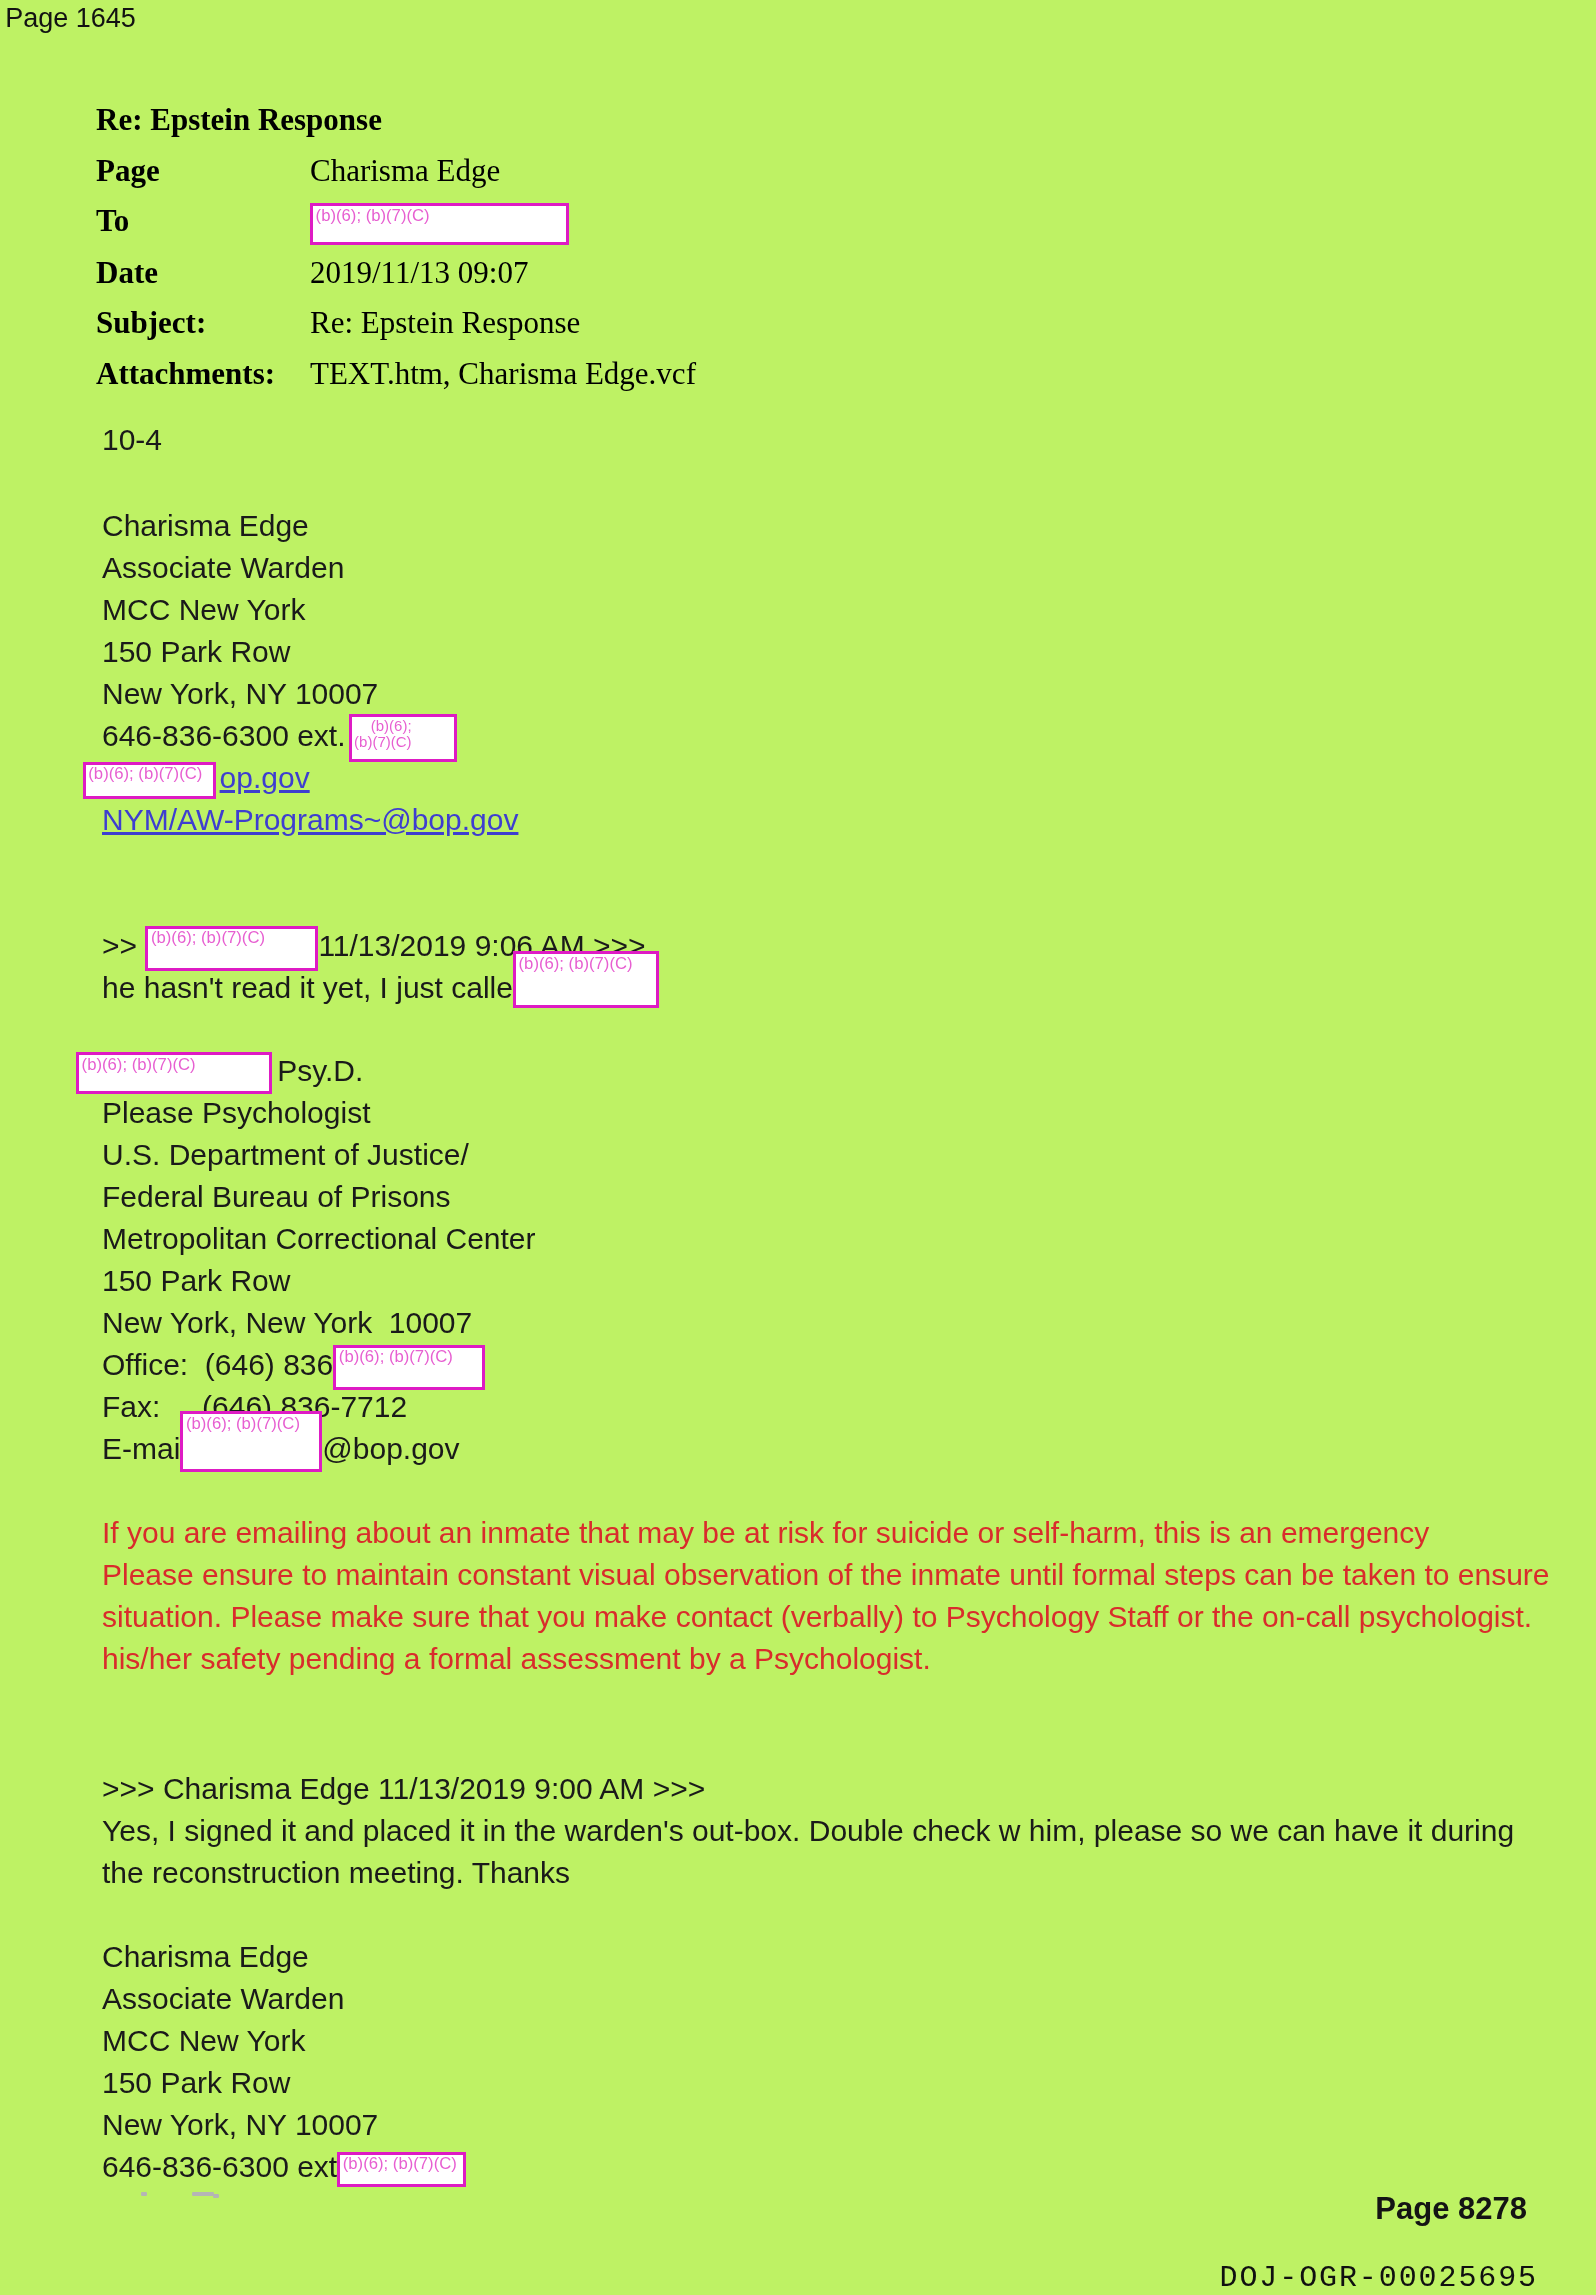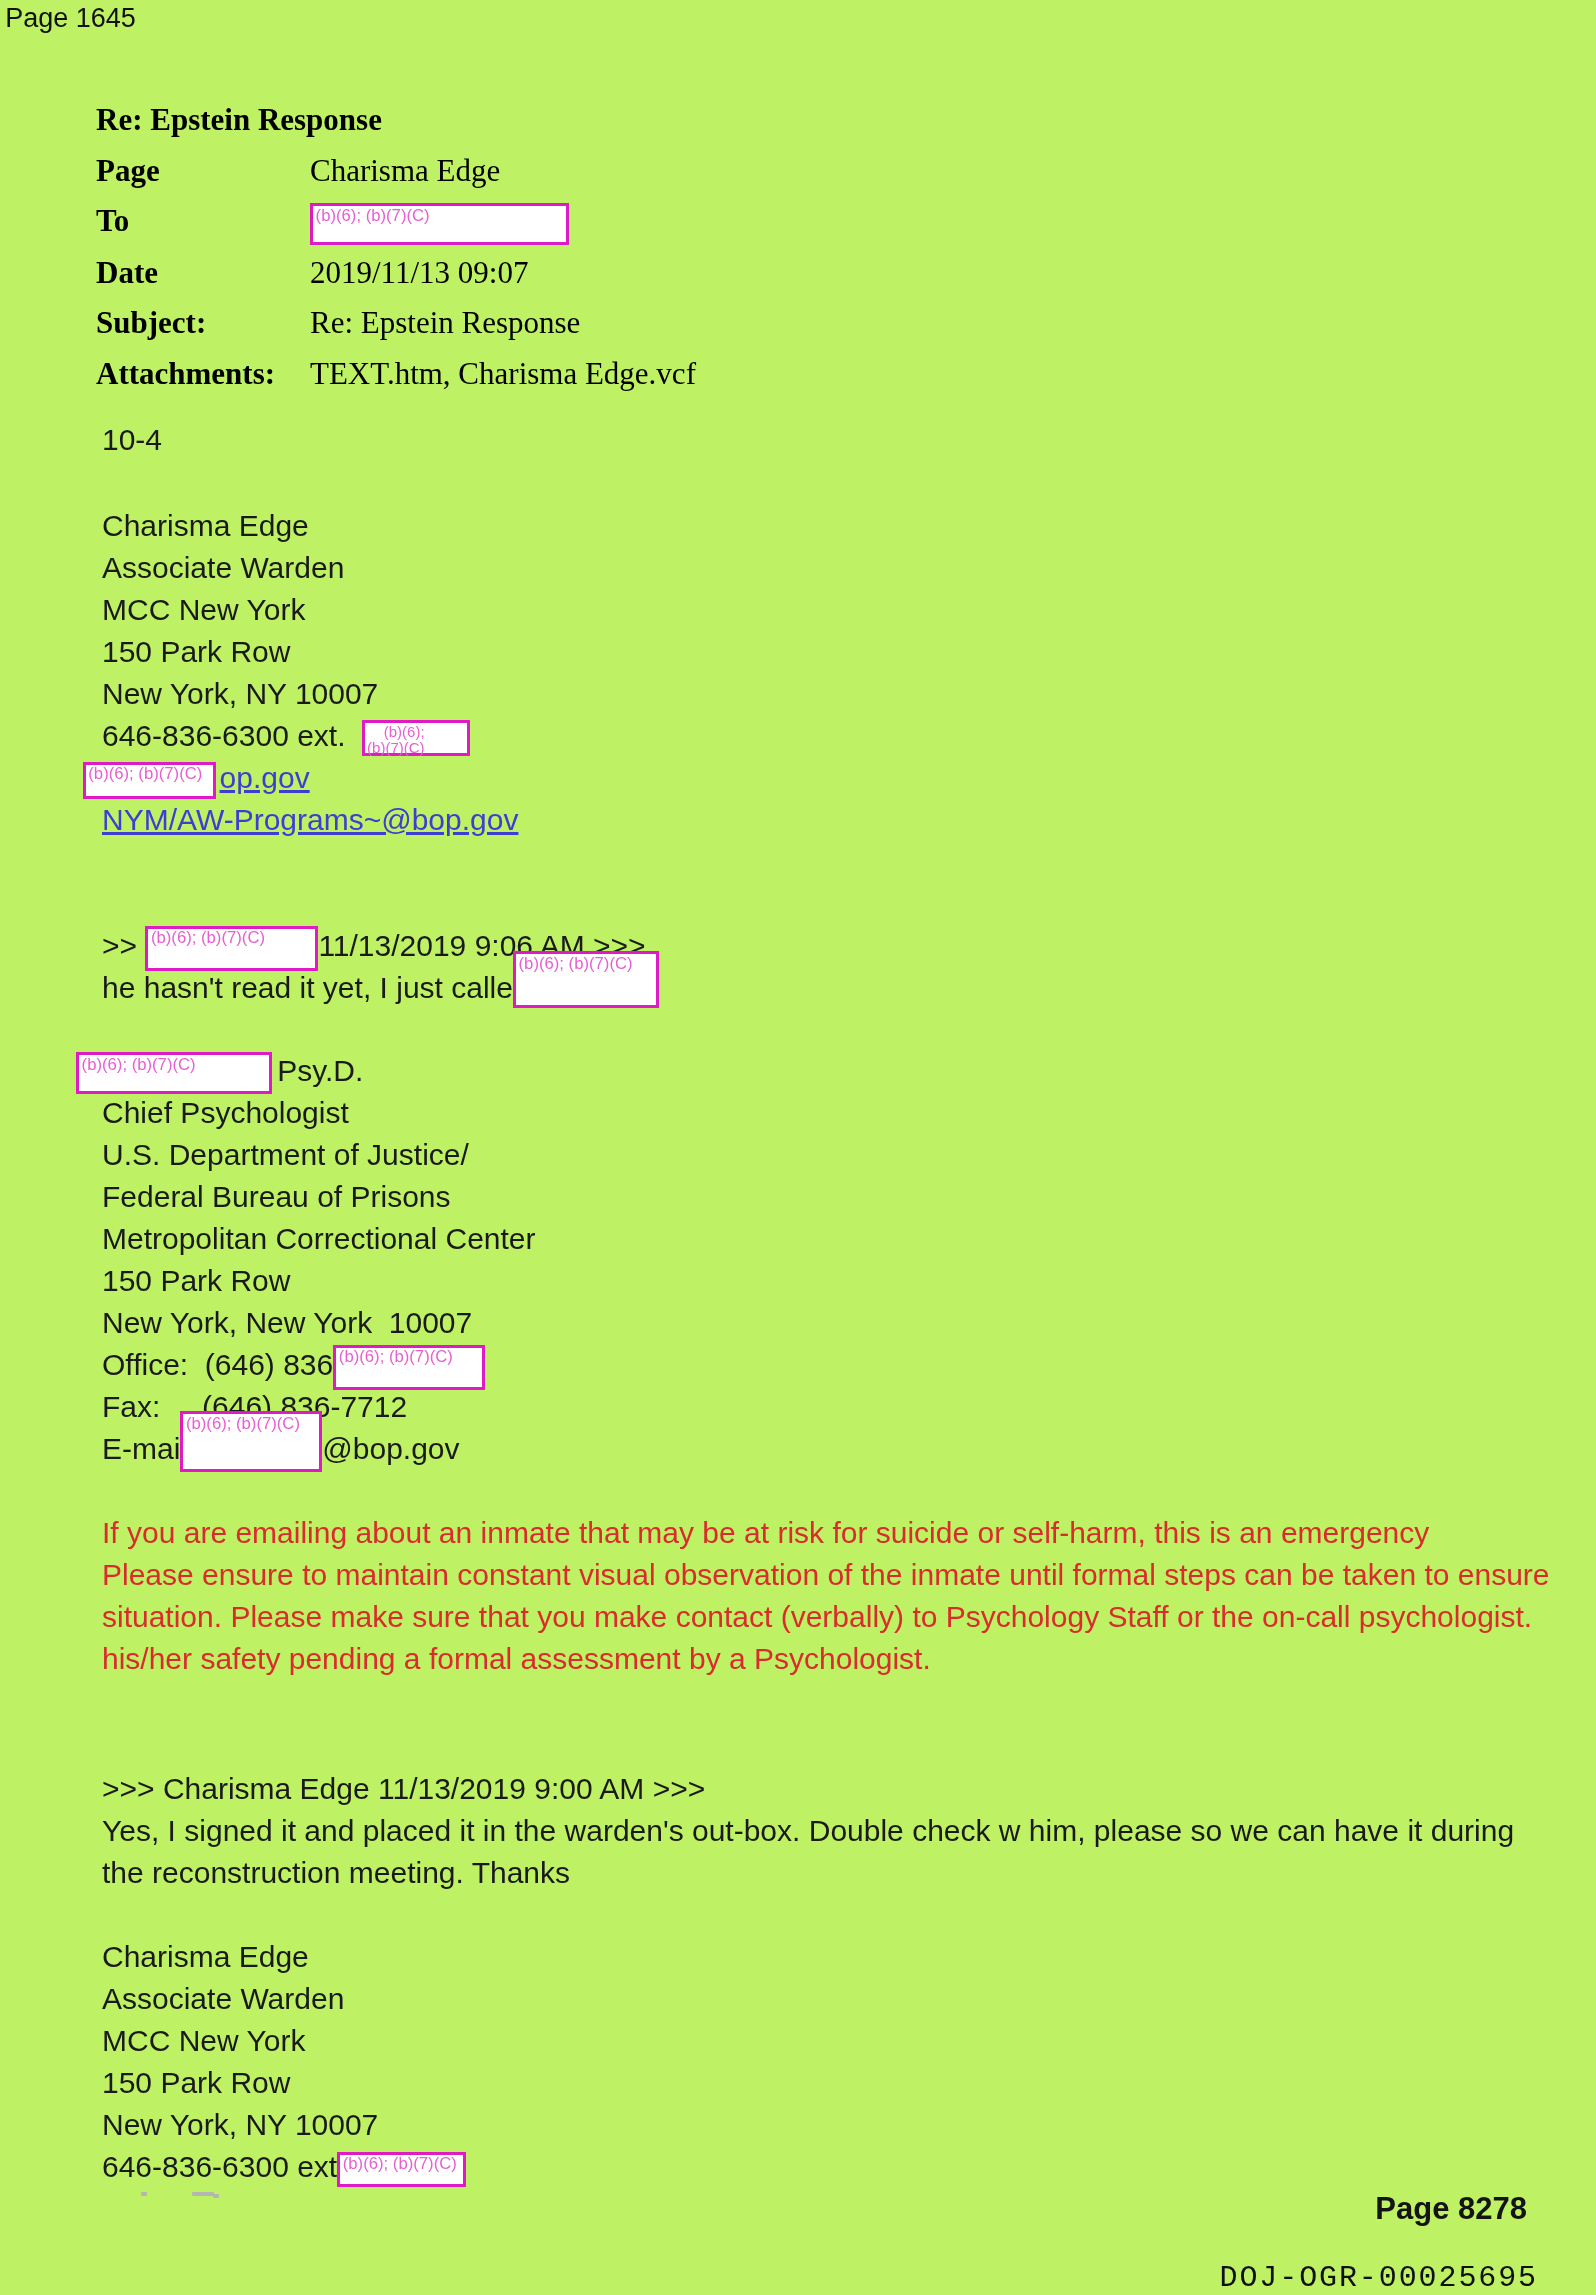--- a/index.html
+++ b/index.html
@@ -59,21 +59,21 @@
   .rlabel{
     position:absolute;top:0.6px;left:2.6px;
     font-family:"Liberation Sans",sans-serif;
     font-size:16.7px;line-height:18.7px;
     color:var(--redaction-label);
     white-space:nowrap;
   }
   .rlabel-2line span{display:block;font-size:15px;line-height:16.7px;}
 
   .box-to    {width:259px;height:42px;margin:-3.9px 0;}
-  .box-ext1  {width:108px;height:36px;margin:-11.6px 16px;}
+  .box-ext1  {width:108px;height:48px;margin:-11.6px 3px;}
   .box-email1{width:133px;height:37px;margin:-6.4px 3.9px -6.4px -19.3px;}
   .box-gw    {width:173px;height:45px;margin:-9px 0;}
   .box-calle {width:146px;height:57px;margin:-15.5px 0;vertical-align:top;}
   .box-psy   {width:196px;height:42px;margin:-7.7px 5.2px -7.7px -26px;}
   .box-office{width:152px;height:45px;margin:-10.3px 0;}
   .box-email2{width:142px;height:61px;margin:-16.7px 0;vertical-align:top;}
   .box-ext2  {width:129px;height:35px;margin:-5.2px 0;}
 
   
   .artifact{position:relative;height:9px;margin-top:3.9px;}
@@ -154,21 +154,21 @@
       <div class="gap-b"></div>
 
       <div class="line"><span>&gt;&gt; </span><span class="rbox box-gw"><span class="rlabel">(b)(6); (b)(7)(C)</span></span><span>11/13/2019 9:06 AM &gt;&gt;&gt;</span></div>
 
       <div class="line"><span>he hasn't read it yet, I just calle</span><span class="rbox box-calle"><span class="rlabel">(b)(6); (b)(7)(C)</span></span></div>
 
       <div class="gap-c"></div>
 
       <div class="line"><span class="rbox box-psy"><span class="rlabel">(b)(6); (b)(7)(C)</span></span><span>Psy.D.</span></div>
 
-      <div class="line">Chief Psychologist</div>
+      <div class="line">Please Psychologist</div>
       <div class="line">U.S. Department of Justice/</div>
       <div class="line">Federal Bureau of Prisons</div>
       <div class="line">Metropolitan Correctional Center</div>
       <div class="line">150 Park Row</div>
       <div class="line">New York, New York  10007</div>
 
       <div class="line"><span>Office:  (646) 836</span><span class="rbox box-office"><span class="rlabel">(b)(6); (b)(7)(C)</span></span></div>
 
       <div class="line">Fax:     (646) 836-7712</div>
 

